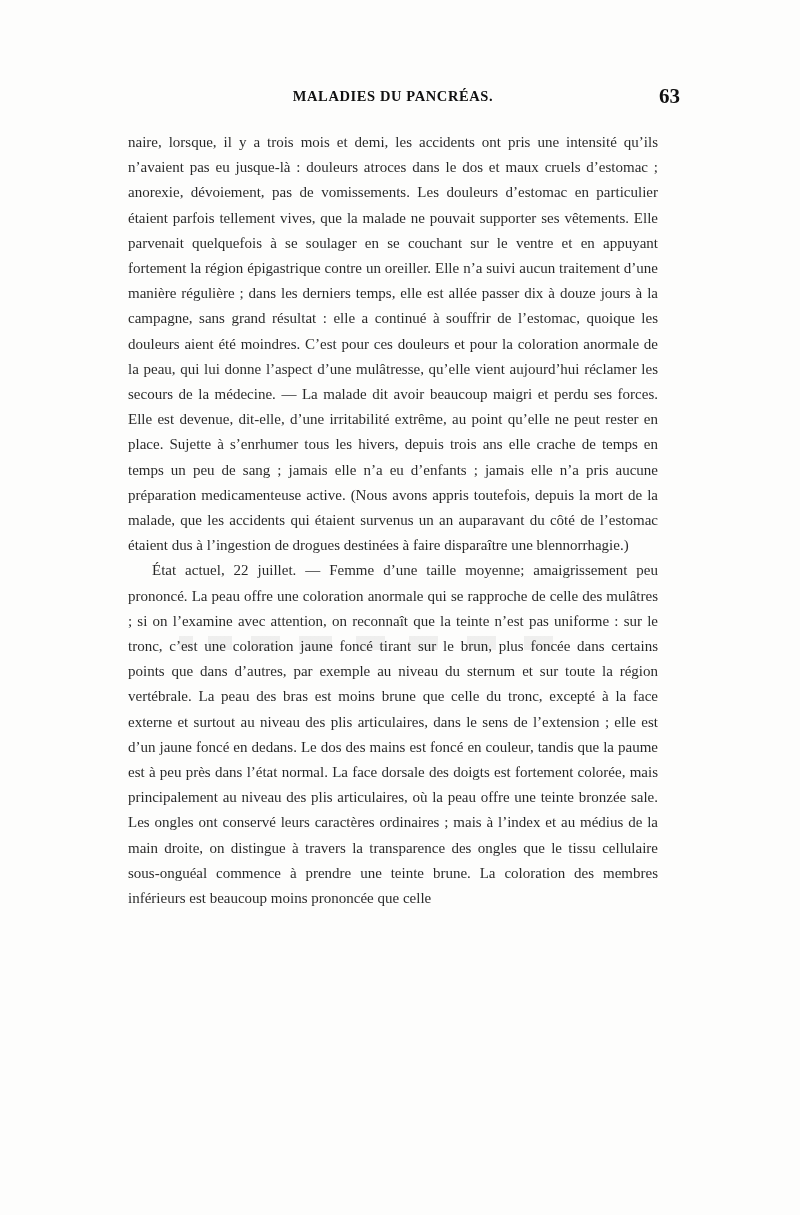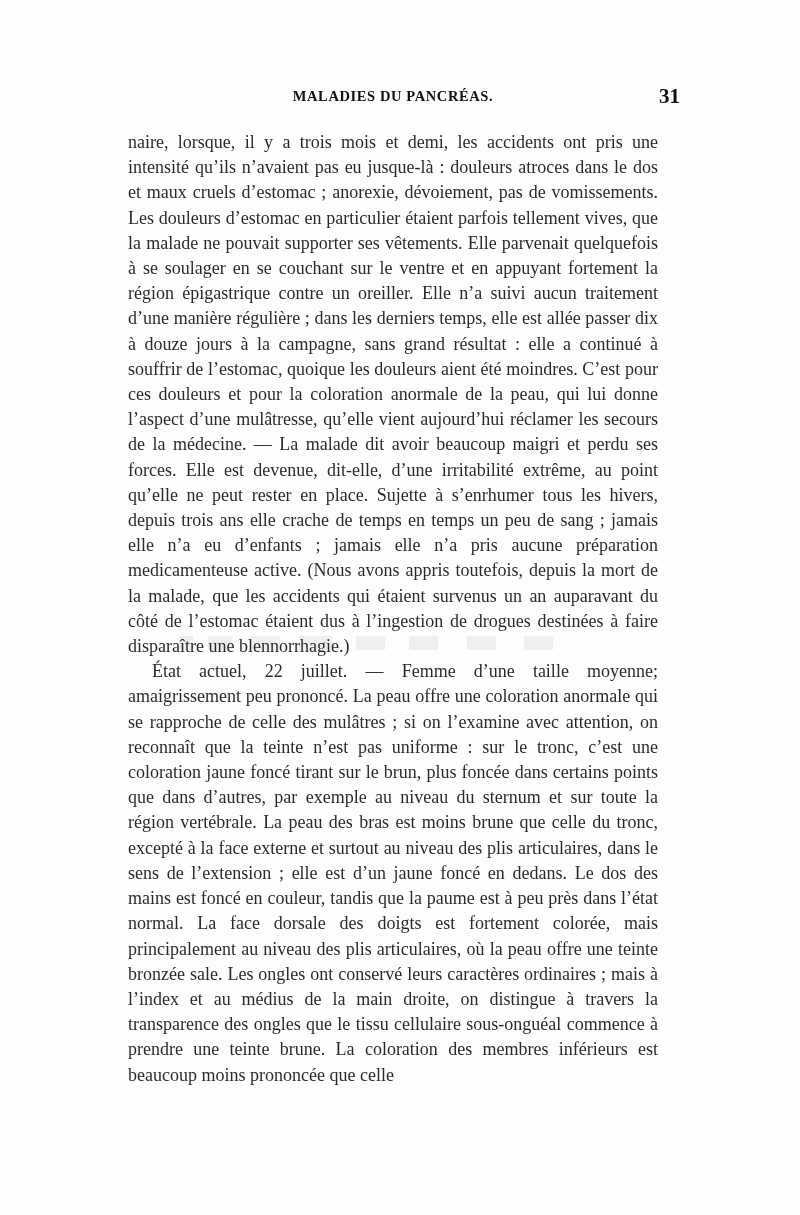--- a/index.html
+++ b/index.html
@@ -50,21 +50,21 @@
     position: absolute;
     right: -22px;
     top: -4px;
     font-family: "Liberation Serif", serif;
     font-weight: bold;
     font-size: 21px;
     color: #111;
   }
   .body-text {
     font-family: "Liberation Serif", serif;
-    font-size: 18px;
+    font-size: 15px;
     line-height: 25.2px;
     text-align: justify;
     text-justify: inter-word;
     color: #171717;
     -webkit-font-smoothing: none;
   }
   .body-text p {
     margin: 0;
   }
   .body-text p.indent {
@@ -95,21 +95,21 @@
 </style>
 </head>
 <body>
 
 <div class="page">
 
   <div class="page-inner">
 
     <div class="header-row">
       <div class="running-head">MALADIES DU PANCRÉAS.</div>
-      <div class="folio">31</div>
+      <div class="folio">63</div>
     </div>
 
     <div class="body-text ink-fade">
       <p>naire, lorsque, il y a trois mois et demi, les accidents ont pris une intensité qu’ils n’avaient pas eu jusque-là : douleurs atroces dans le dos et maux cruels d’estomac ; anorexie, dévoiement, pas de vomissements. Les douleurs d’estomac en particulier étaient parfois tellement vives, que la malade ne pouvait supporter ses vêtements. Elle parvenait quelquefois à se soulager en se couchant sur le ventre et en appuyant fortement la région épigastrique contre un oreiller. Elle n’a suivi aucun traitement d’une manière régulière ; dans les derniers temps, elle est allée passer dix à douze jours à la campagne, sans grand résultat : elle a continué à souffrir de l’estomac, quoique les douleurs aient été moindres. C’est pour ces douleurs et pour la coloration anormale de la peau, qui lui donne l’aspect d’une mulâtresse, qu’elle vient aujourd’hui réclamer les secours de la médecine. — La malade dit avoir beaucoup maigri et perdu ses forces. Elle est devenue, dit-elle, d’une irritabilité extrême, au point qu’elle ne peut rester en place. Sujette à s’enrhumer tous les hivers, depuis trois ans elle crache de temps en temps un peu de sang ; jamais elle n’a eu d’enfants ; jamais elle n’a pris aucune préparation medicamenteuse active. (Nous avons appris toutefois, depuis la mort de la malade, que les accidents qui étaient survenus un an auparavant du côté de l’estomac étaient dus à l’ingestion de drogues destinées à faire disparaître une blennorrhagie.)</p>
       <p class="indent"><span class="it">État actuel,</span><span> 22 juillet. — Femme d’une taille moyenne; amaigrissement peu prononcé. La peau offre une coloration anormale qui se rapproche de celle des mulâtres ; si on l’examine avec attention, on reconnaît que la teinte n’est pas uniforme : sur le tronc, c’est une coloration jaune foncé tirant sur le brun, plus foncée dans certains points que dans d’autres, par exemple au niveau du sternum et sur toute la région vertébrale. La peau des bras est moins brune que celle du tronc, excepté à la face externe et surtout au niveau des plis articulaires, dans le sens de l’extension ; elle est d’un jaune foncé en dedans. Le dos des mains est foncé en couleur, tandis que la paume est à peu près dans l’état normal. La face dorsale des doigts est fortement colorée, mais principalement au niveau des plis articulaires, où la peau offre une teinte bronzée sale. Les ongles ont conservé leurs caractères ordinaires ; mais à l’index et au médius de la main droite, on distingue à travers la transparence des ongles que le tissu cellulaire sous-onguéal commence à prendre une teinte brune. La coloration des membres inférieurs est beaucoup moins prononcée que celle</span></p>
     </div>
 
   </div>
 
   <div class="ghost-line"></div>

